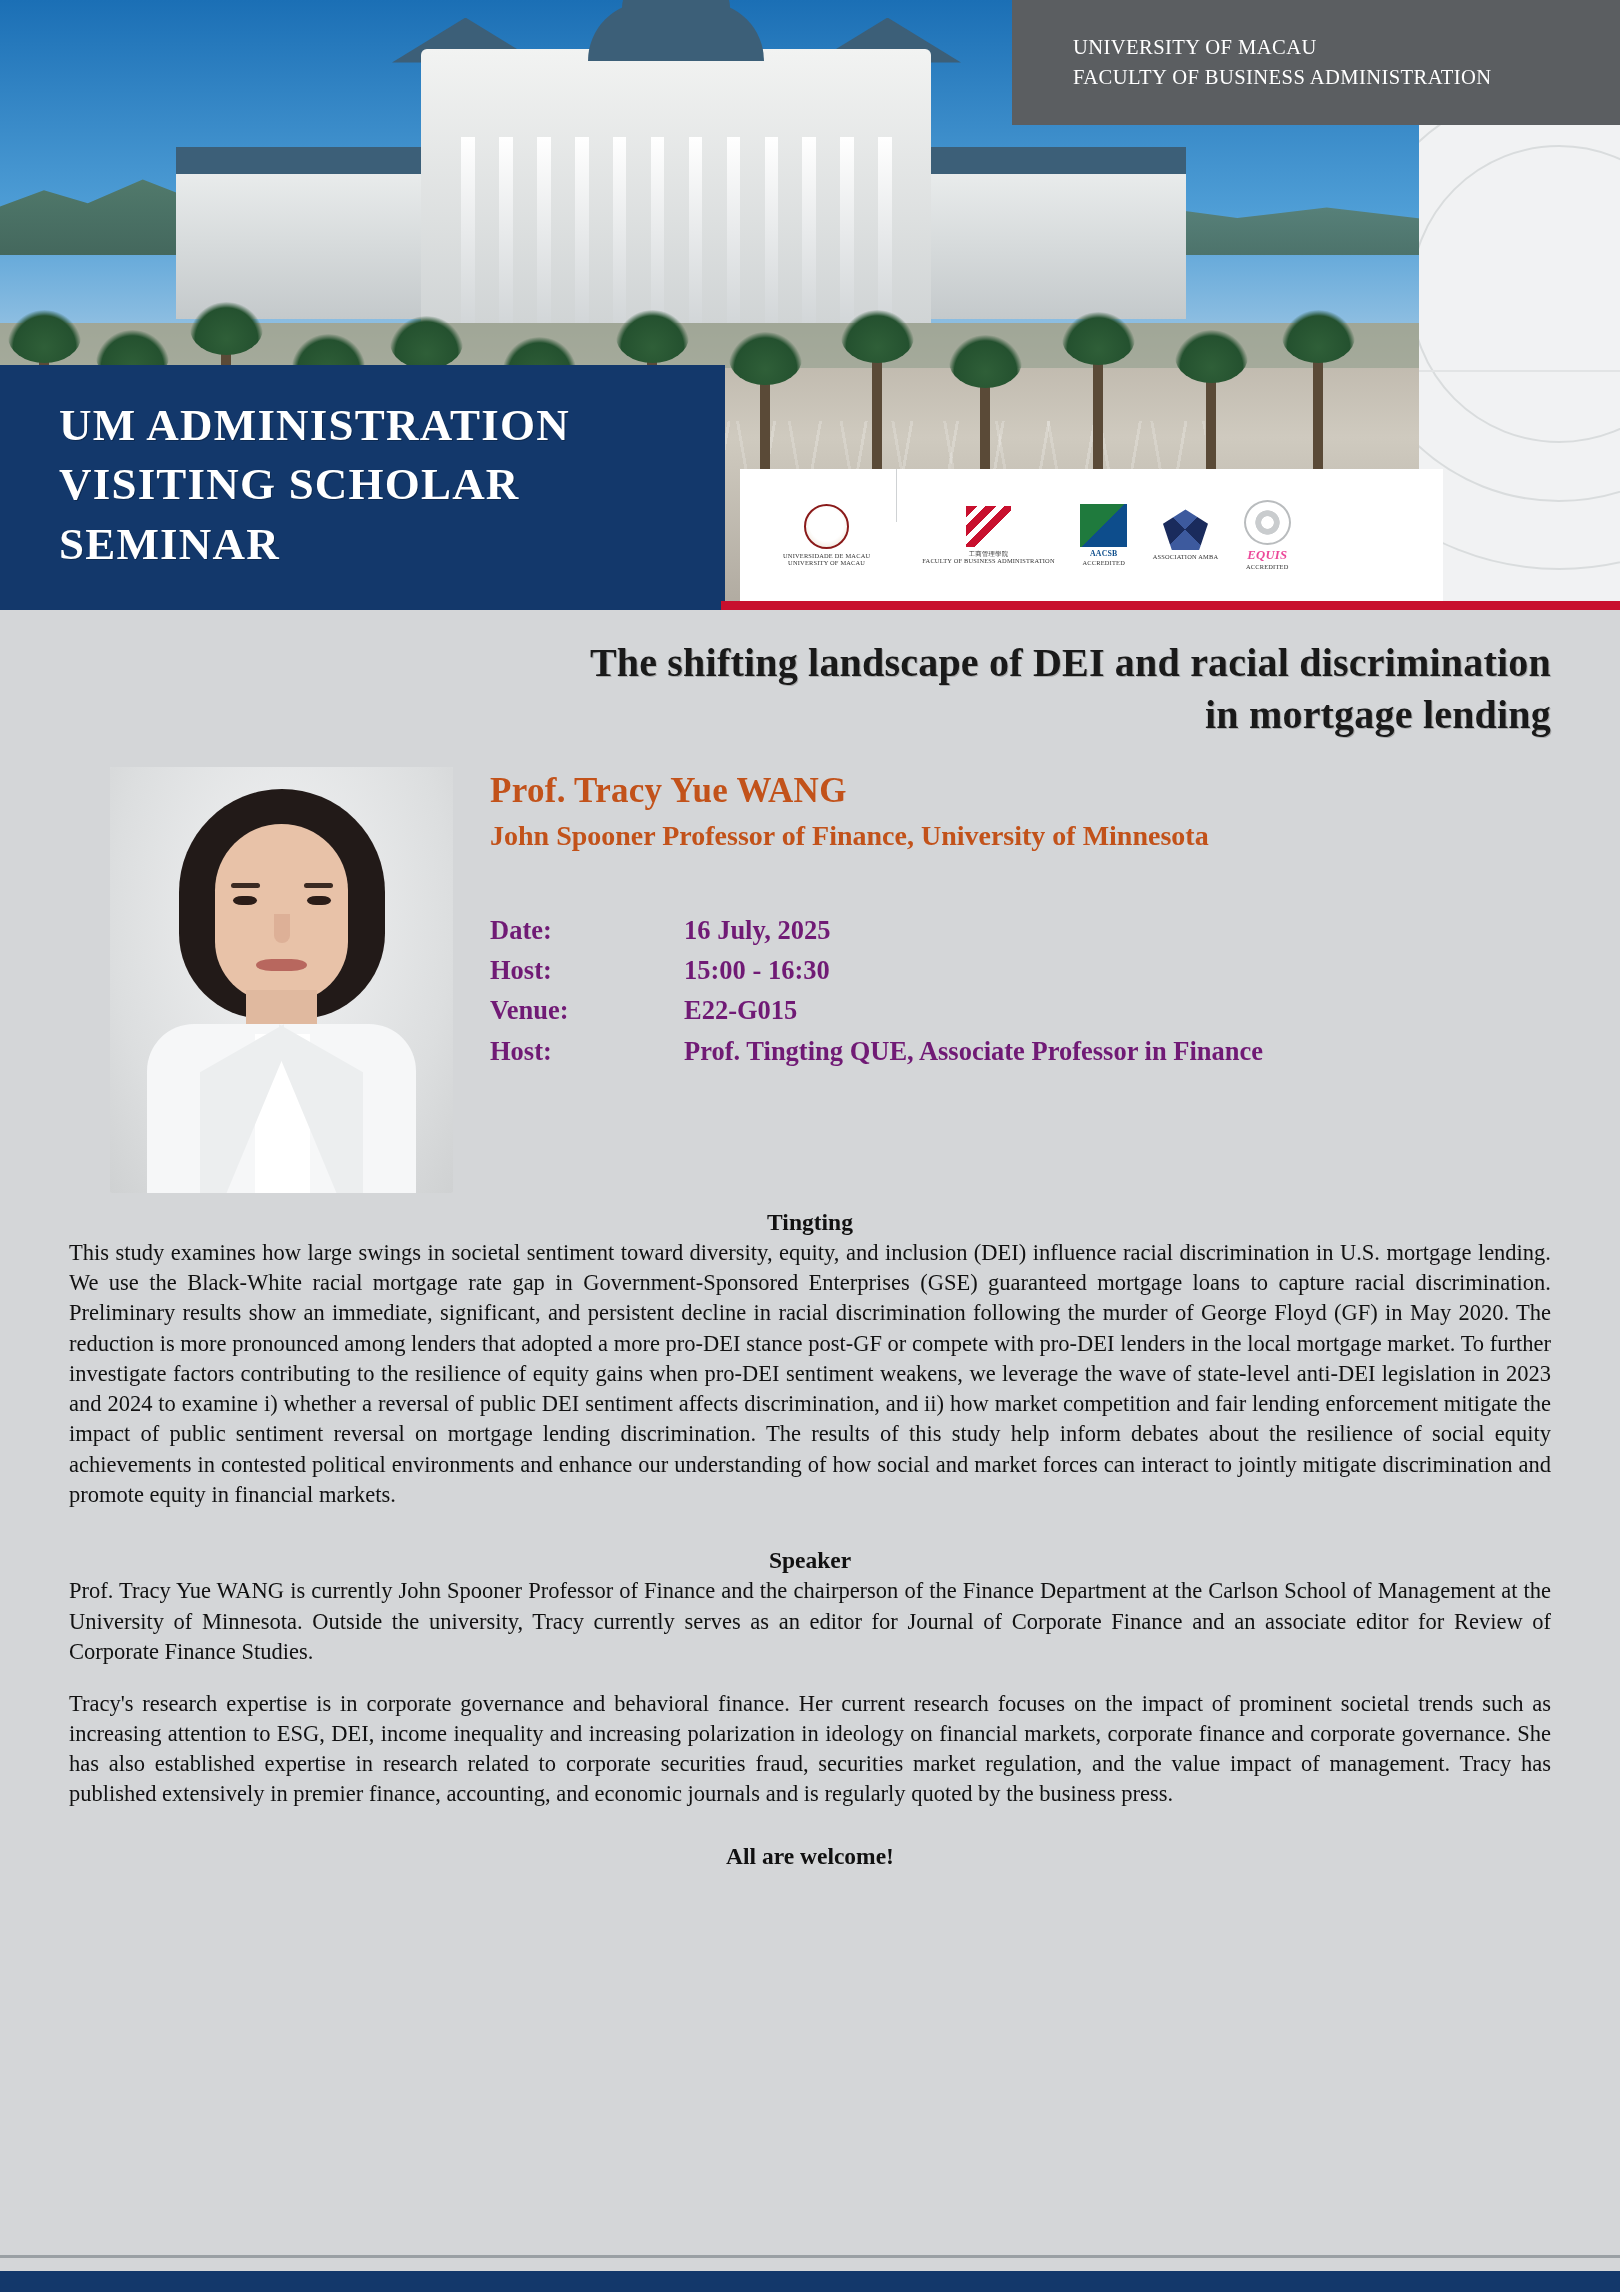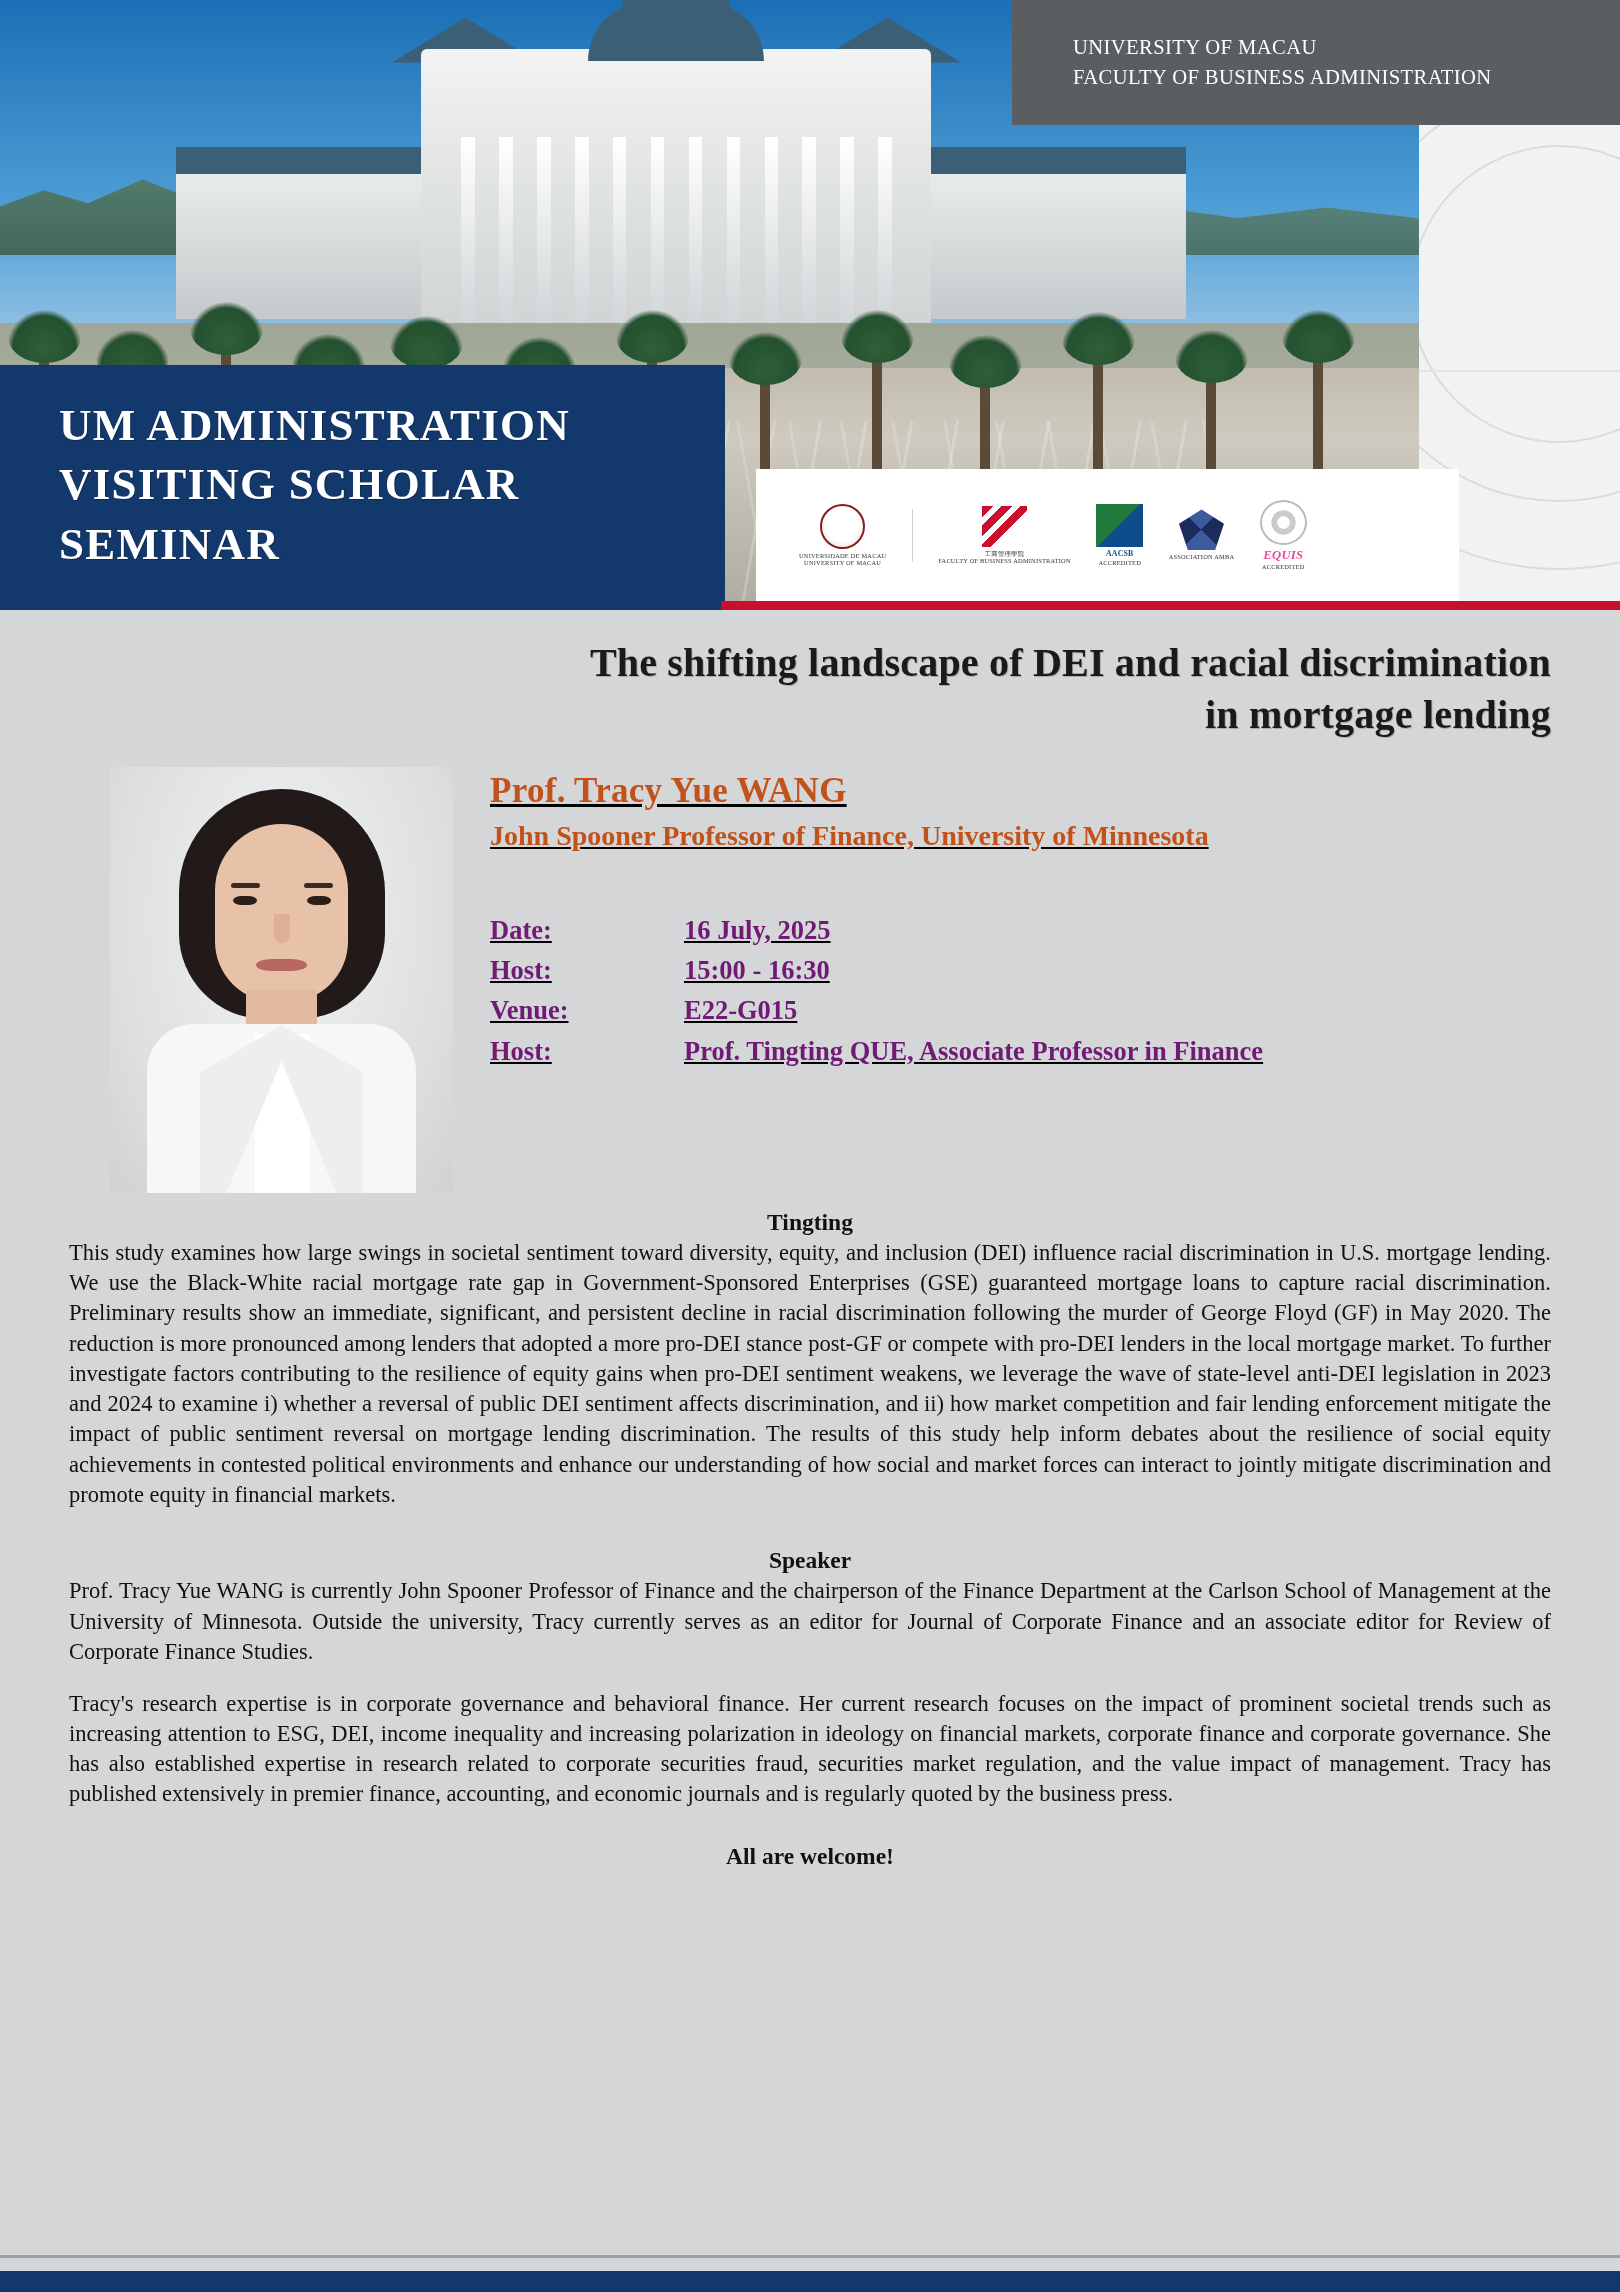--- a/index.html
+++ b/index.html
@@ -200,25 +200,24 @@
   .title-block:after {
     content: "";
     position: absolute;
     right: -1px; top: 0;
     width: 0; height: 0;
   }
 
   
   .logo-strip {
     position: absolute;
-    left: 756px; top: 469px;
+    left: 740px; top: 469px;
     width: 703px; height: 132px;
     background: #ffffff;
     display: flex;
-    align-items: center;
     gap: 25.5px;
     padding-left: 43px;
     box-sizing: border-box;
   }
   .logo {
     display: flex;
     flex-direction: column;
     align-items: center;
     justify-content: center;
     font-size: 6.9px;
@@ -286,21 +285,20 @@
     color: #1a1a1a;
     line-height: 1.28;
     margin: 27.4px 0 0 0;
     letter-spacing: 0.2px;
     text-shadow: 1px 1px 0 rgba(120,120,120,.45);
   }
 
   .speaker-row {
     display: flex;
     margin-top: 27.4px;
-    text-decoration: underline;
   }
   .portrait {
     width: 343px; height: 426px;
     background: linear-gradient(#e6e7e8, #d6d8d9);
     flex: 0 0 343px;
     position: relative;
     overflow: hidden;
     border-radius: 2px;
     margin-left: 41px;
   }

